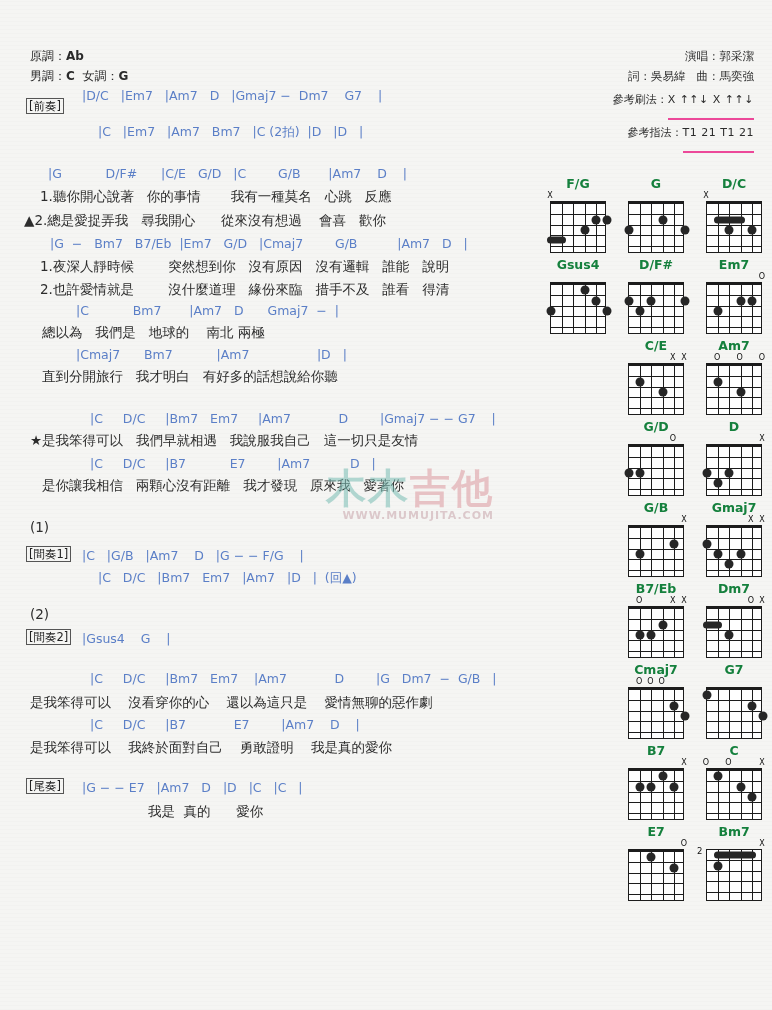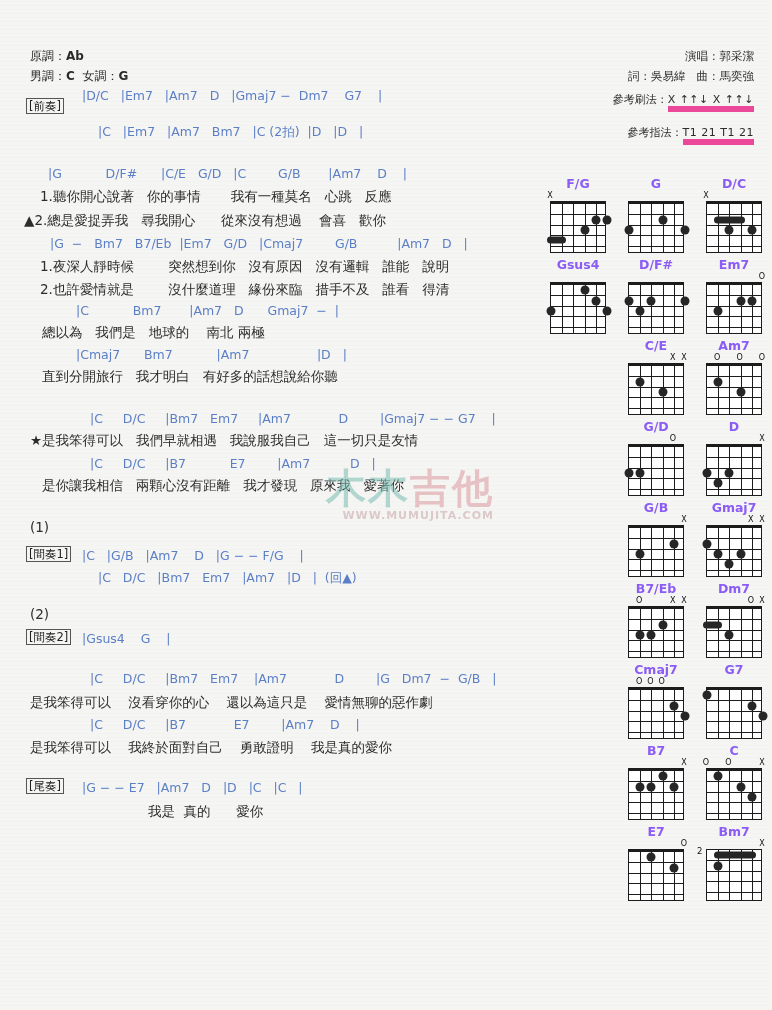--- a/index.html
+++ b/index.html
@@ -24,38 +24,38 @@
     position:absolute; top:10px; left:0; width:772px; text-align:center;
     font-size:27px; font-weight:bold; color:#3c3c3c; letter-spacing:2px;
   }
   .meta-left { position:absolute; left:30px; top:46px; font-size:12px; line-height:20px; color:#2b2b2b;}
   .meta-left b { font-weight:bold; }
   .meta-right { position:absolute; right:18px; top:46px; font-size:11.5px; line-height:20px; text-align:right; color:#2b2b2b;}
   .pattern-row { position:absolute; right:18px; font-size:11px; text-align:right; color:#2b2b2b; white-space:nowrap;}
   .pr1 { top:92px; }
   .pr2 { top:125px; }
   .strum { font-family:"DejaVu Sans",sans-serif; letter-spacing:0.5px;}
-  .udash { border-bottom:6px solid #ec4899; padding-bottom:0;}
+  .udash { border-bottom:2px solid #ec4899; padding-bottom:12px;}
 
   
   .body-col { position:absolute; left:0; top:0; width:545px; }
   .line { position:absolute; white-space:pre; font-size:13px; }
   .chords { color:#5b7fc7; font-size:12.5px; letter-spacing:0px; font-family:"DejaVu Sans",sans-serif;}
   .lyrics { color:#2d2d2d; font-size:13.5px; }
   .sect {
     border:1px solid #555; padding:0px 2px; font-size:11.5px; color:#222;
     display:inline-block; line-height:14px;
   }
 
   
   .chordpanel { position:absolute; right:4px; top:176px; width:235px; }
   .chordrow { display:flex; justify-content:flex-end; gap:10px; margin-bottom:4px; }
   .chordbox { width:68px; text-align:center; }
   .chordbox.blank { visibility:hidden; }
-  .cname { font-size:12.5px; font-weight:bold; color:#8b5cf6; margin-bottom:1px; height:15px; line-height:15px;}
+  .cname { font-size:12.5px; font-weight:bold; color:#15803d; margin-bottom:1px; height:15px; line-height:15px;}
   .cdiagwrap{ position:relative; width:56px; margin:0 auto; }
   .markers { position:relative; height:9px; width:56px; }
   .markers span{
     position:absolute; font-size:8px; line-height:8px; color:#111; top:0;
     transform:translateX(-50%);
     font-family:"DejaVu Sans",sans-serif;
   }
   .fretnum{
     position:absolute; left:-9px; top:6px; font-size:8.5px; color:#111;
   }

